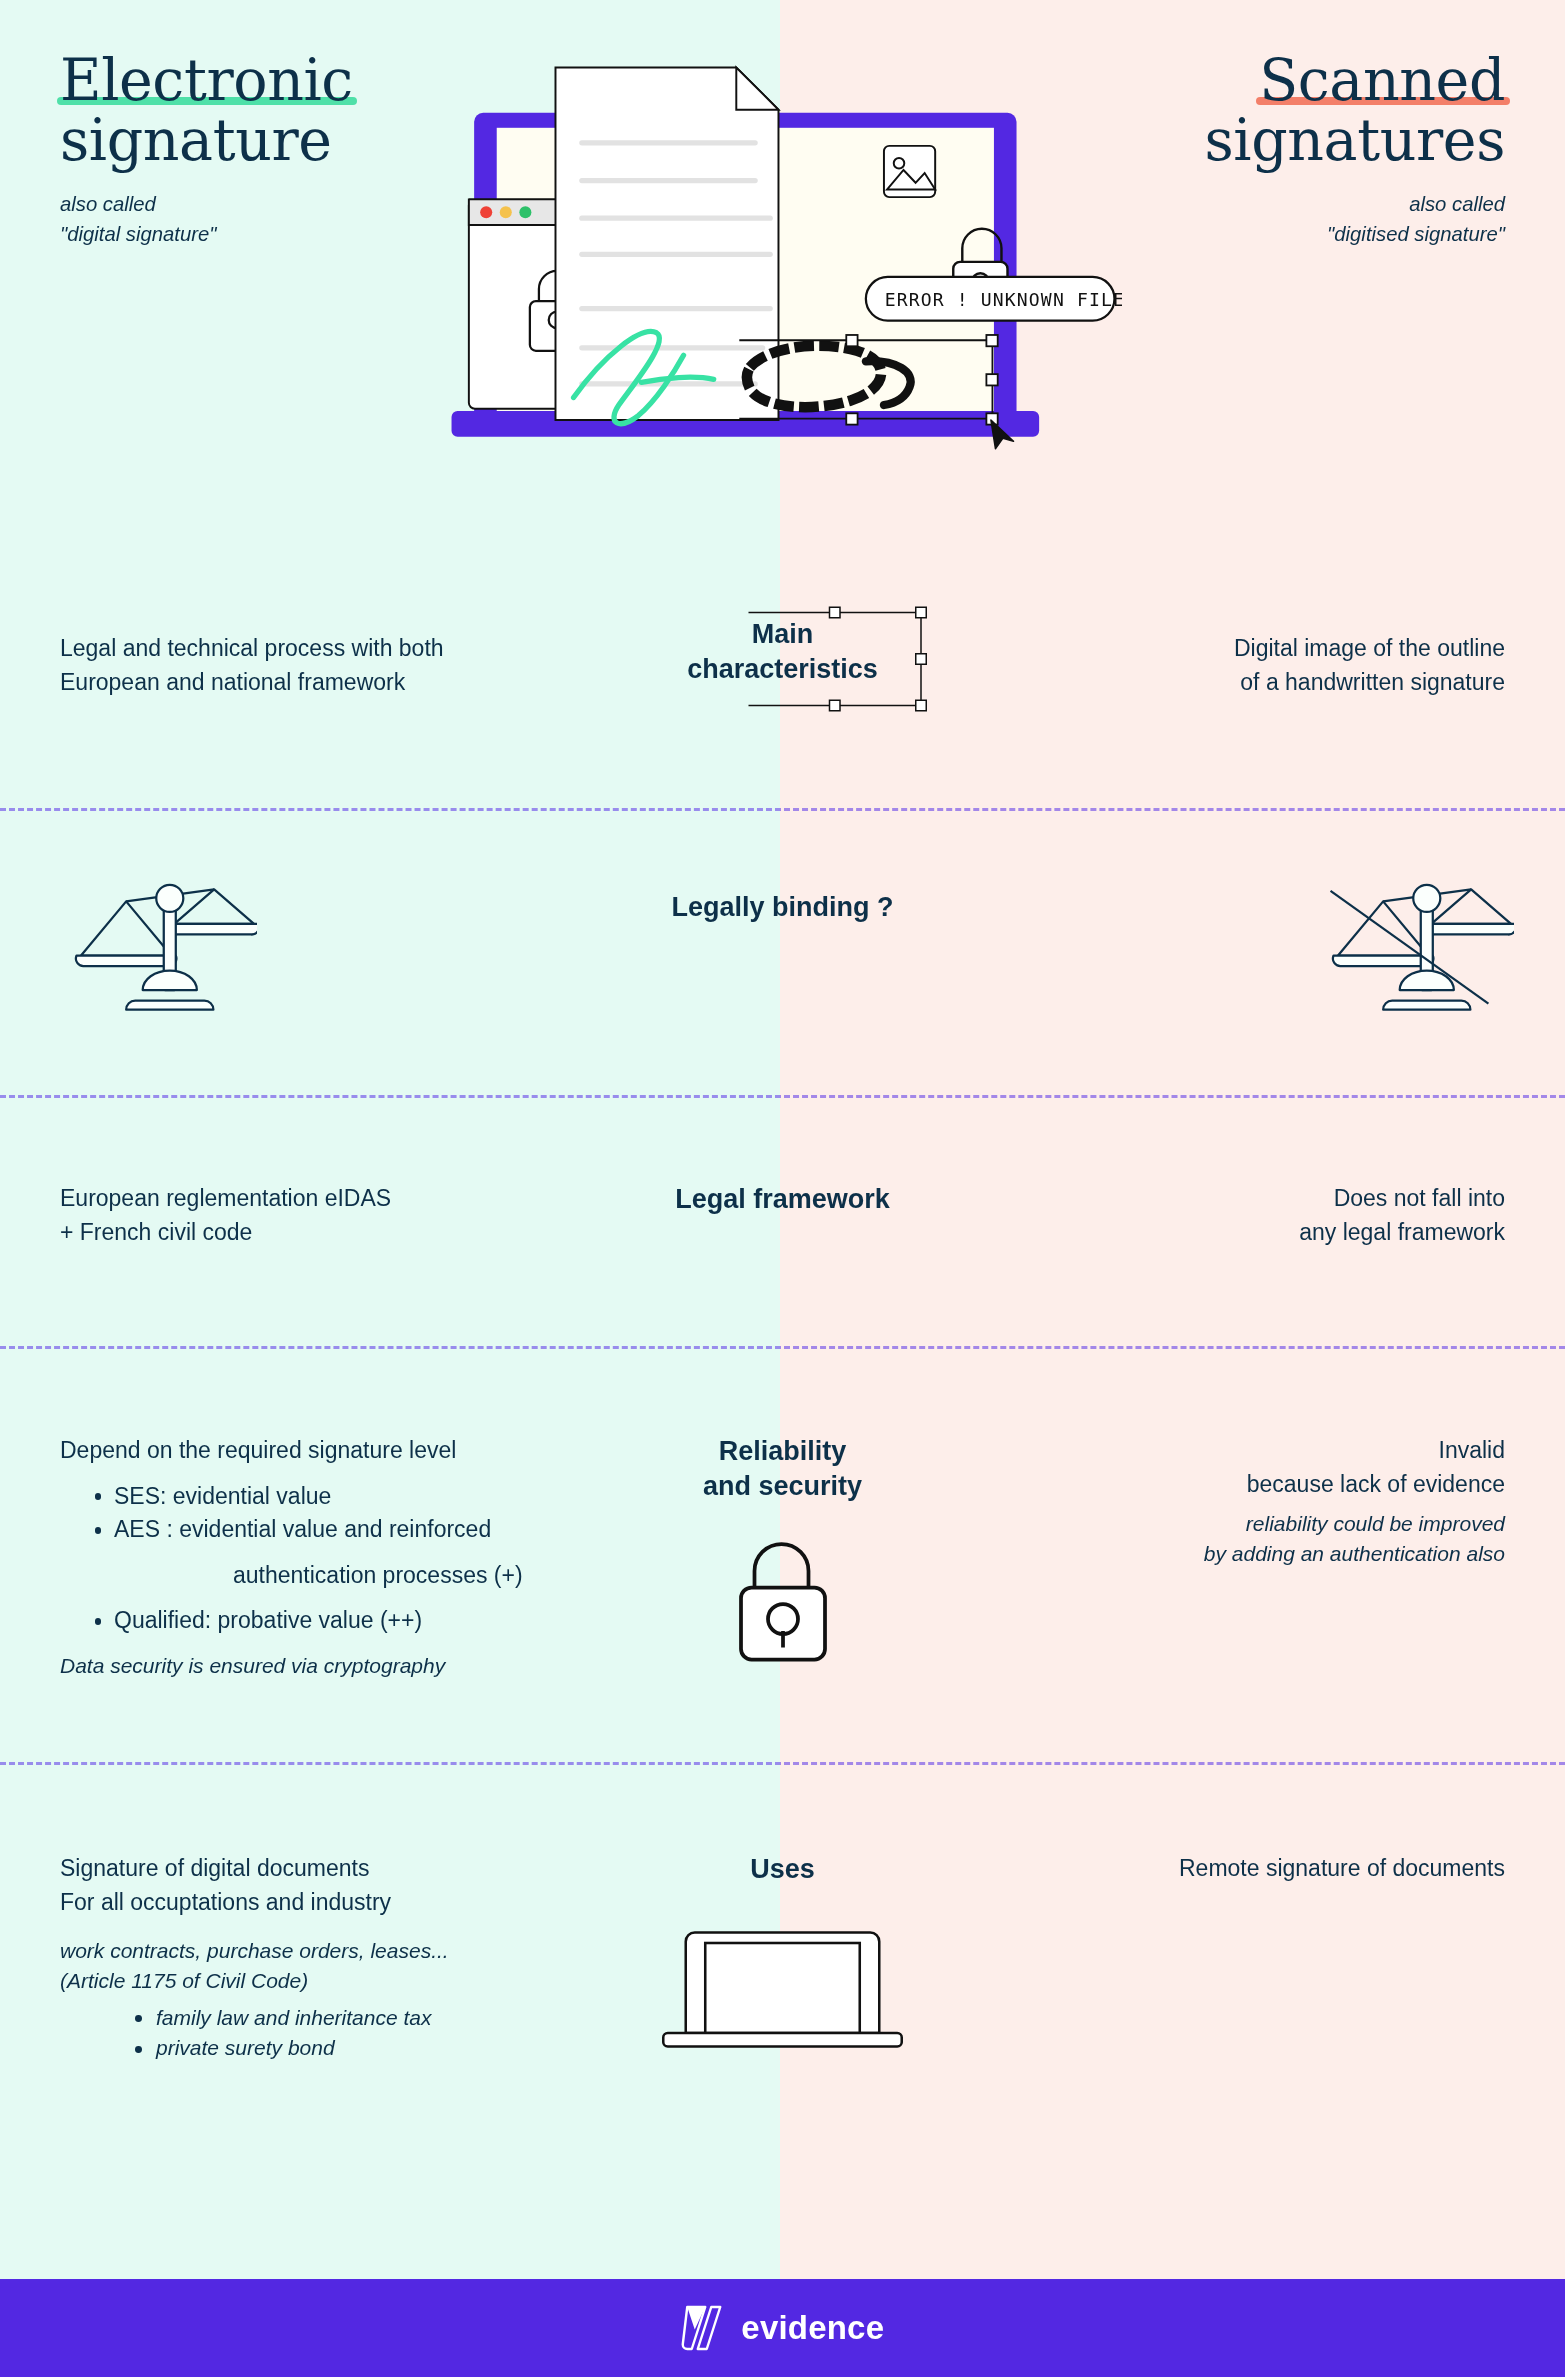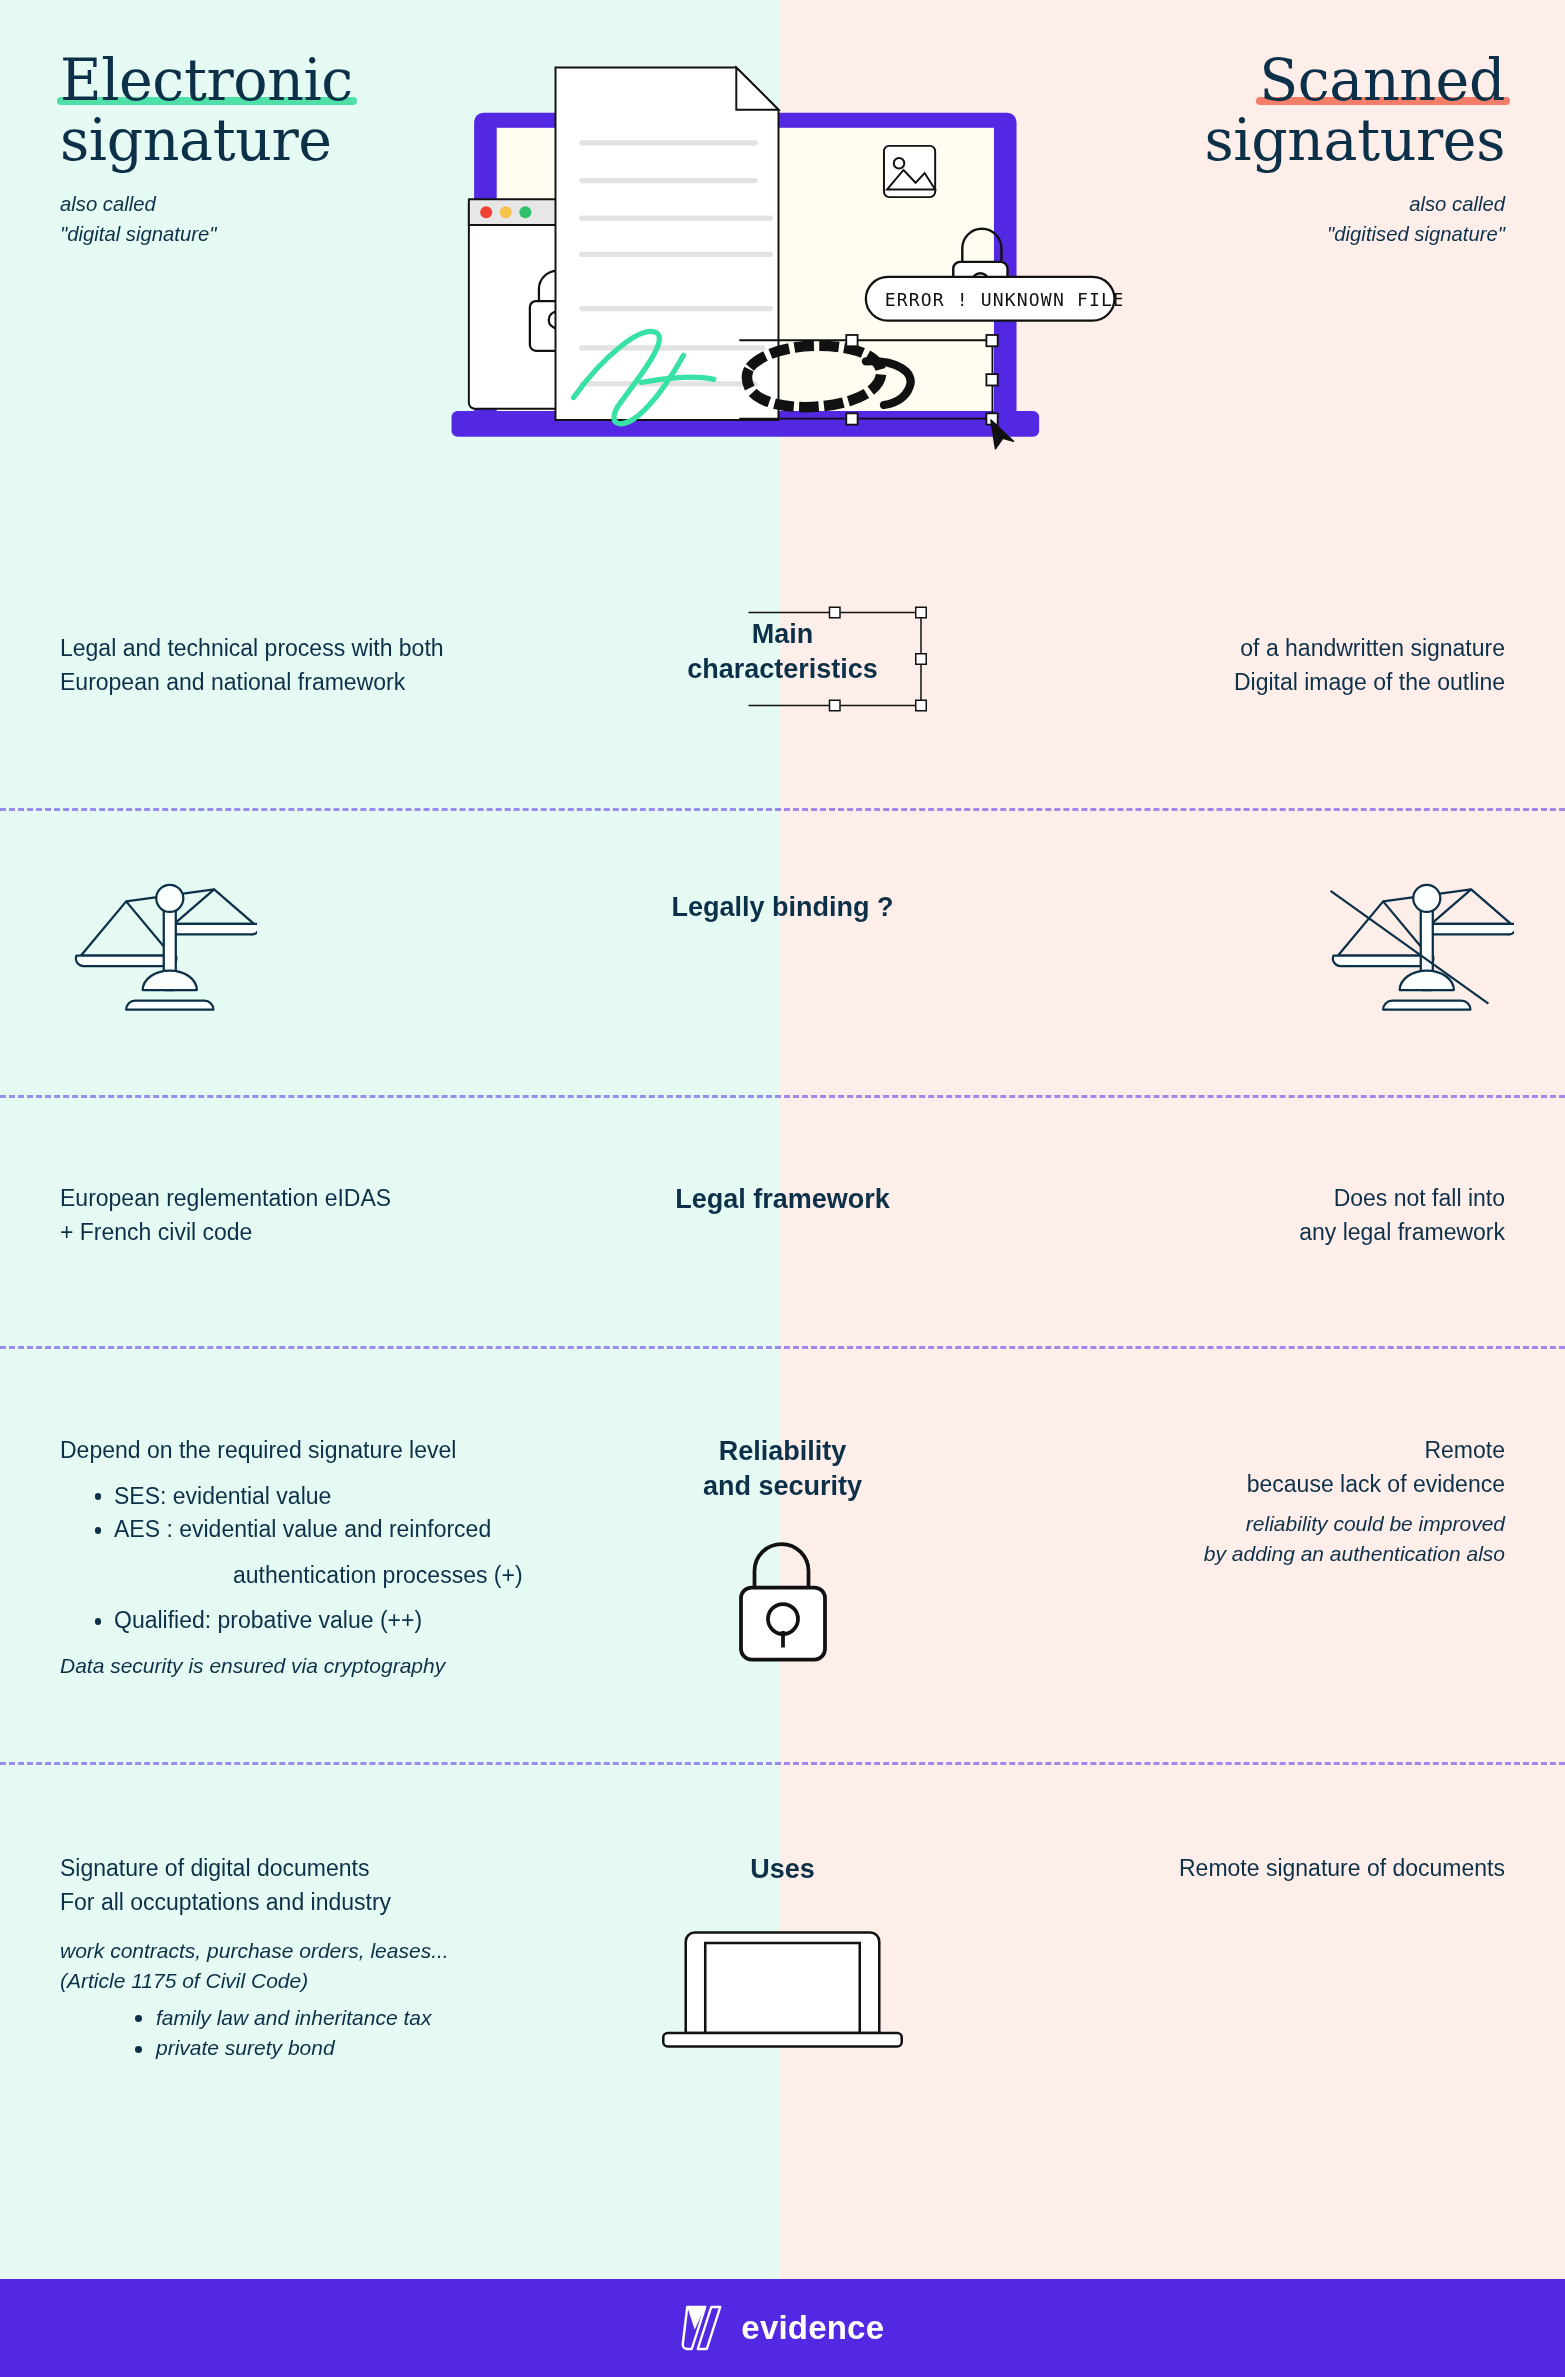--- a/index.html
+++ b/index.html
@@ -293,22 +293,22 @@
           </g>
         </svg>
         <div class="mid-label" style="position:relative;z-index:1;">
           <div>Main</div>
           <div>characteristics</div>
         </div>
       </div>
     </div>
 
     <div class="col-right">
+      <div class="body-txt">Digital image of the outline</div>
       <div class="body-txt">of a handwritten signature</div>
-      <div class="body-txt">Digital image of the outline</div>
     </div>
   </div>
 
   <div class="divider" style="top:808px;"></div>
 
   <div class="row" style="top:866px;">
     <div class="col-left" style="top:7.5px;">
       <svg width="197" height="151" viewBox="0 0 262 200">
         <g stroke="#0d3049" stroke-width="3" fill="#fbfffd" stroke-linejoin="round">
           <path d="M28 108 h120 l-60 -72 z" fill="none"></path>
@@ -387,21 +387,21 @@
         <g fill="#ffffff" stroke="#111111" stroke-width="5">
           <path d="M36 70 V48 a36 36 0 0 1 72 0 v24" fill="none"></path>
           <rect x="18" y="70" width="112" height="96" rx="14"></rect>
           <circle cx="74" cy="112" r="20" fill="none"></circle>
           <path d="M74 128 v22" stroke-linecap="butt" fill="none"></path>
         </g>
       </svg>
     </div>
 
     <div class="col-right">
-      <div class="body-txt">Remote</div>
+      <div class="body-txt">Invalid</div>
       <div class="body-txt">because lack of evidence</div>
       <div class="body-italic" style="margin-top:7.5px;">reliability could be improved</div>
       <div class="body-italic">by adding an authentication also</div>
     </div>
   </div>
 
   <div class="divider" style="top:1762px;"></div>
 
   <div class="row" style="top:1852px;">
     <div class="col-left">

